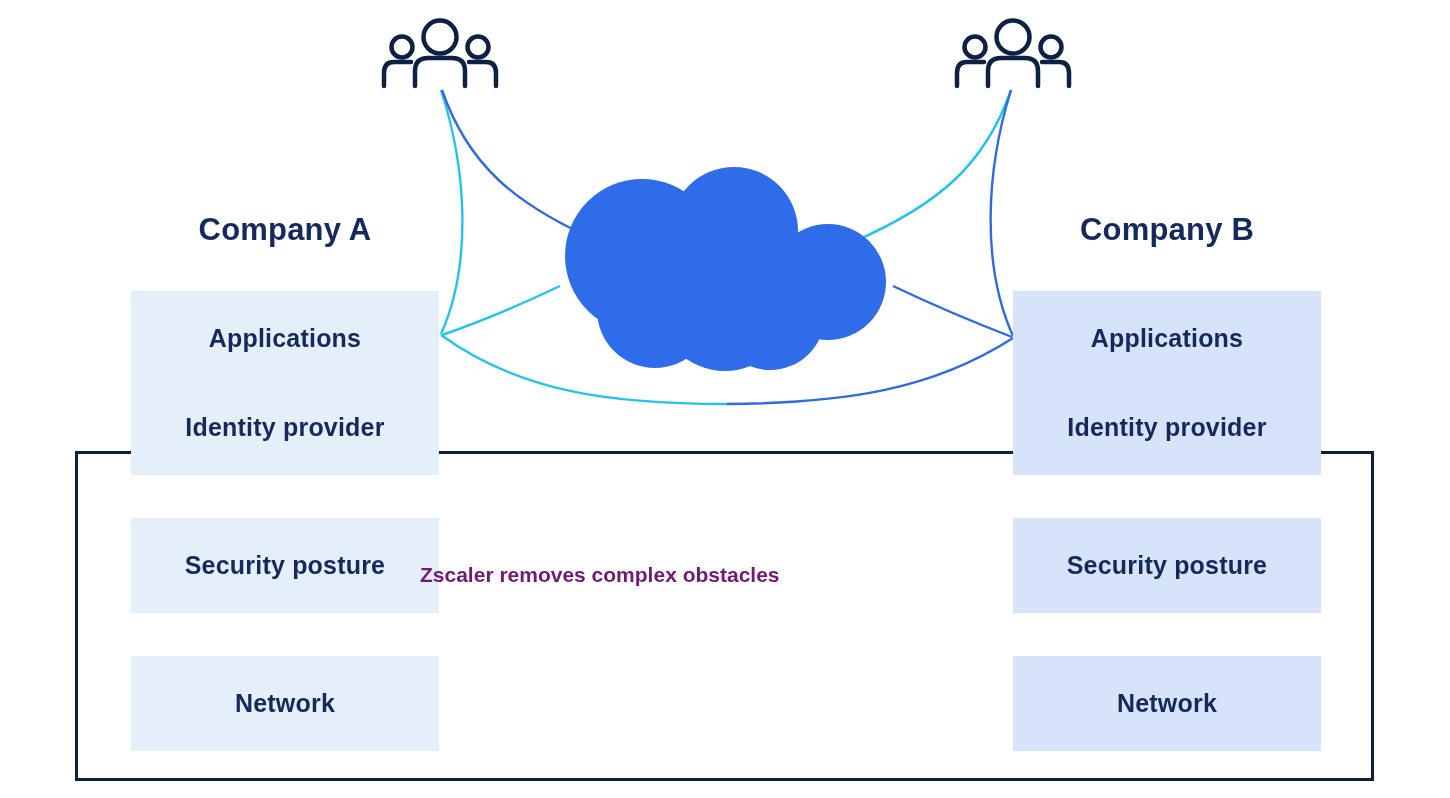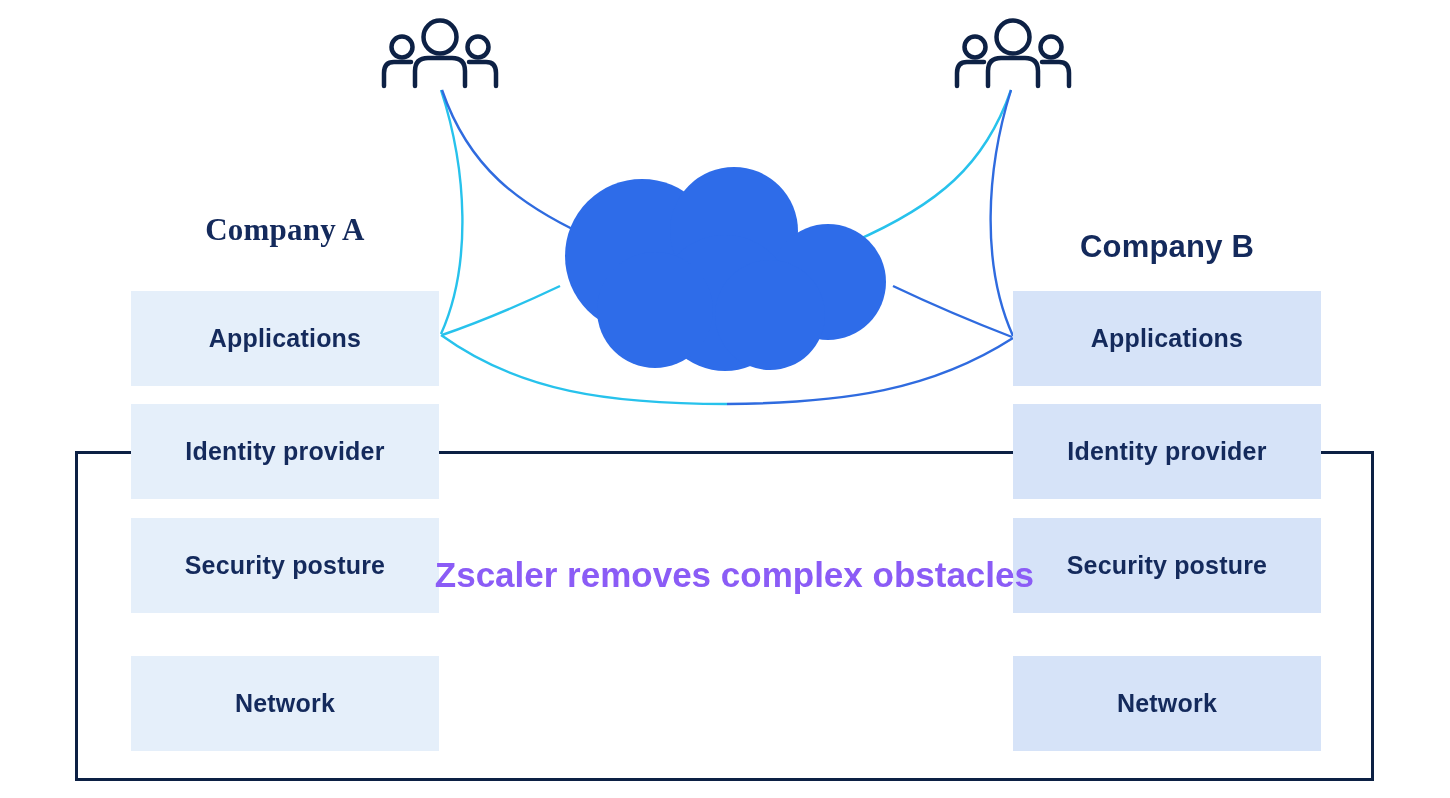--- a/index.html
+++ b/index.html
@@ -9,38 +9,38 @@
   }
   .outer-rect{
     position:absolute;left:75px;top:451px;width:1299px;height:330px;
     border:3px solid #0c2044;box-sizing:border-box;z-index:1;background:transparent;
   }
   .art{position:absolute;left:0;top:0;width:1450px;height:798px;z-index:2;}
   .company-title{
     position:absolute;width:308px;text-align:center;z-index:4;
     font-size:31px;font-weight:bold;color:#142a5c;letter-spacing:.2px;
   }
-  .title-a{left:131px;top:212px;font-family:Liberation Serif, serif;}
-  .title-b{left:1013px;top:212px;margin-top:17px;}
+  .title-a{left:131px;top:212px;}
+  .title-b{left:1013px;top:212px;}
   .box{
     position:absolute;width:308px;height:95px;z-index:3;
     display:flex;align-items:center;justify-content:center;
     font-size:25px;font-weight:bold;color:#142a5c;letter-spacing:.2px;
   }
   .box.left-col{left:131px;background:#e5effa;}
   .box.right-col{left:1013px;background:#d6e3f8;}
-  .row1{top:291px;} .row2{top:404px;} .row3{top:518px;} .row4{top:656px;}
+  .row1{top:291px;} .row2{top:380px;} .row3{top:518px;} .row4{top:656px;}
   .cloud-label{
     position:absolute;left:565px;top:228px;width:322px;z-index:3;
     text-align:center;color:#ffffff;font-size:34px;font-weight:bold;line-height:41px;
     letter-spacing:.3px;
   }
   .caption{
     position:absolute;left:420px;top:557px;width:614px;z-index:3;
-    text-align:right;color:#8b5cf6;font-size:35px;font-weight:bold;line-height:36px;
+    text-align:left;color:#701a75;font-size:21px;font-weight:bold;line-height:36px;
   }
   .caption div{white-space:nowrap;}
 </style>
 </head>
 <body>
 
 <div class="canvas">
 
   <div class="outer-rect"></div>
 

